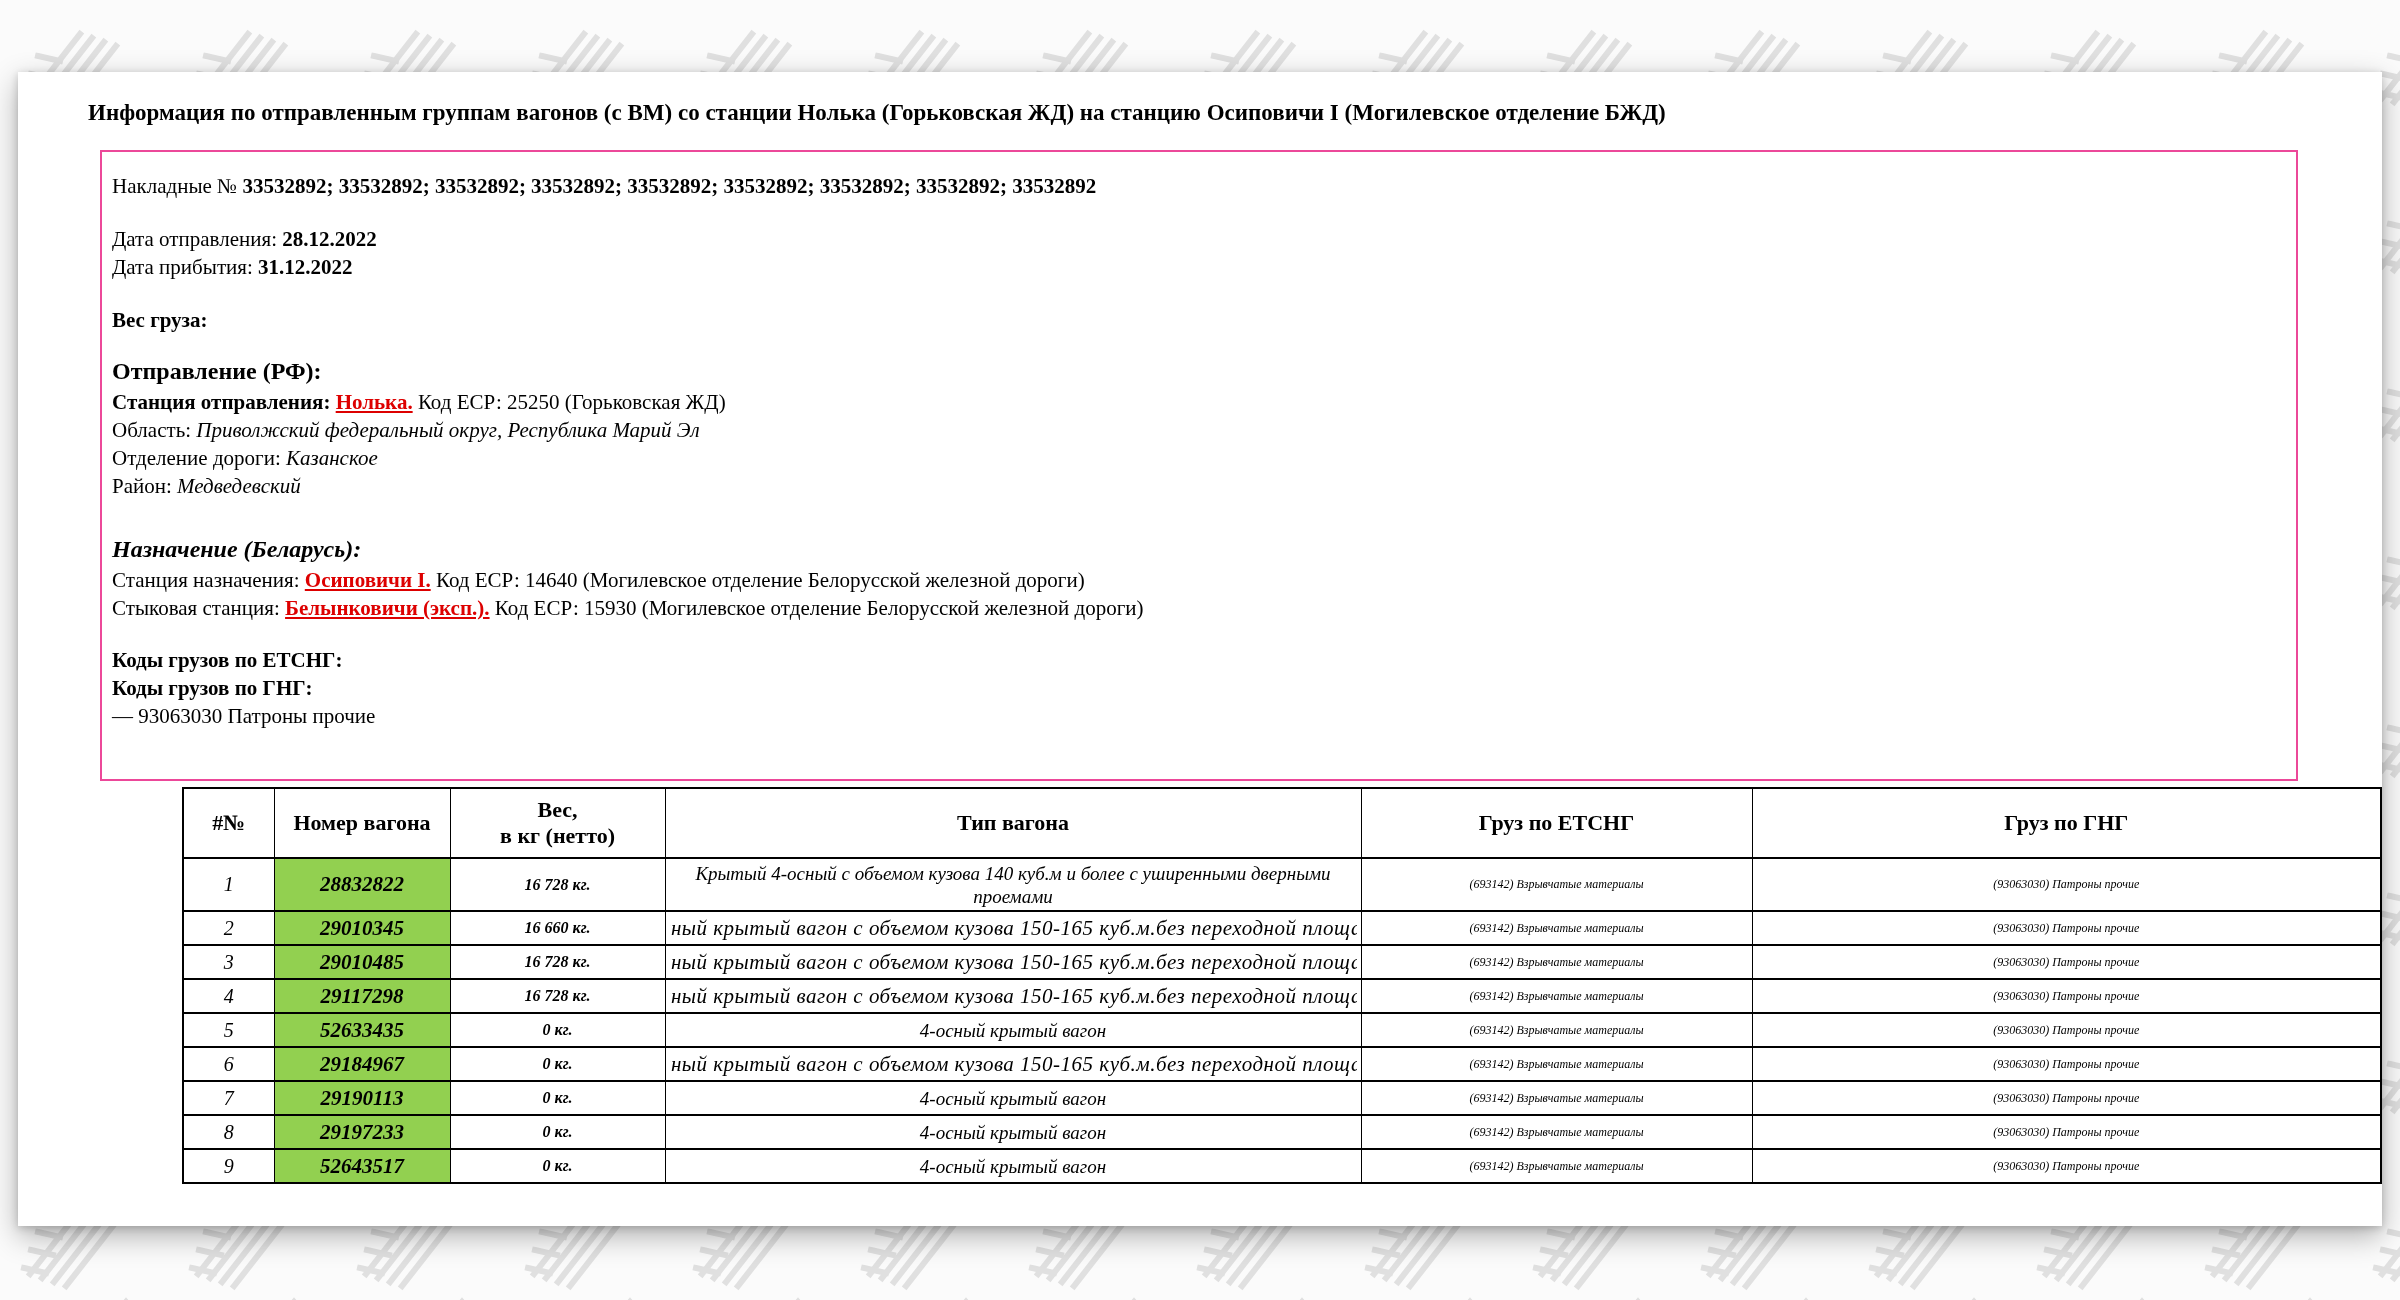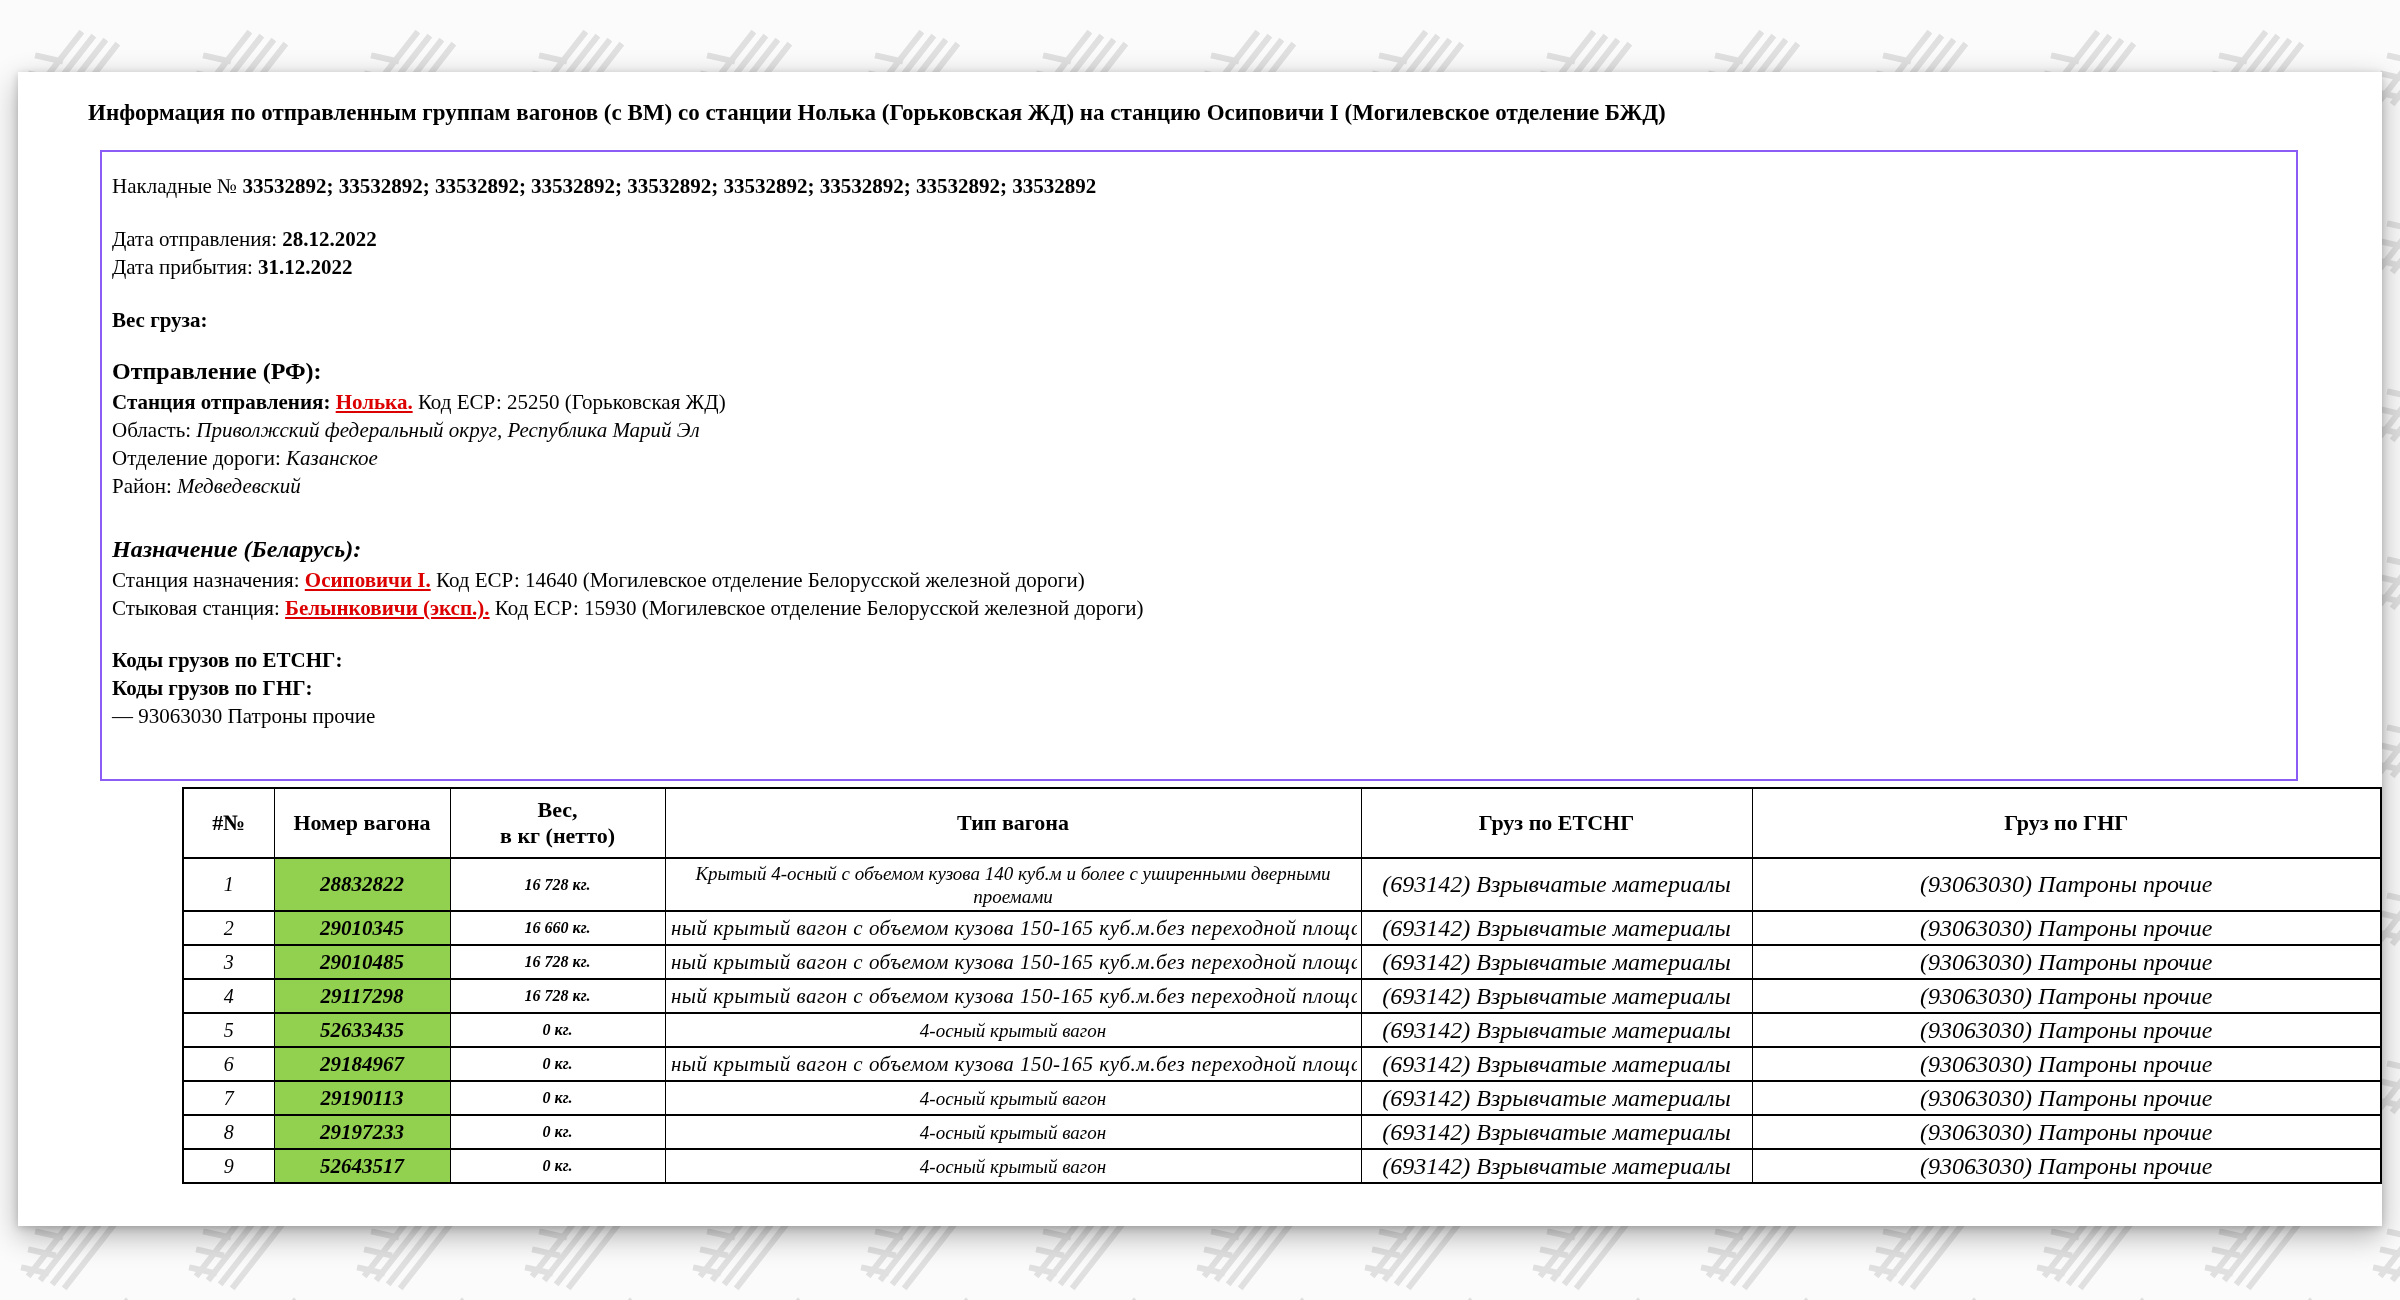--- a/index.html
+++ b/index.html
@@ -14,21 +14,21 @@
     position:absolute;left:18px;top:72px;width:2364px;height:1154px;
     background:#ffffff;z-index:1;
     box-shadow:0 10px 28px rgba(0,0,0,.30), 0 2px 8px rgba(0,0,0,.18);
   }
   .doc-title{
     margin-top:26px;font-weight:bold;font-size:23px;line-height:30px;
     padding:0 70px;
   }
   .content{margin-left:82px;width:2198px;}
   .info-box{
-    box-sizing:border-box;border:2px solid #8b5cf6;margin-top:22px;height:631px;
+    box-sizing:border-box;border:2px solid #ec4899;margin-top:22px;height:631px;
     padding:20px 22px 0 10px;overflow:hidden;font-size:21px;
   }
   .line{margin:0;line-height:28px;}
   .gap{margin-top:25px;}
   .gap-sm{margin-top:16px;}
   .gap-md{margin-top:24px;}
   .heading{margin:20px 0 0 0;font-size:24px;line-height:34px;font-weight:bold;}
   .b{font-weight:bold;}
   .i{font-style:italic;}
   .station-link{
@@ -45,21 +45,21 @@
     text-align:center;vertical-align:middle;padding:0 4px;overflow:hidden;
   }
   table.wagons thead tr{height:70px;}
   table.wagons th{font-weight:bold;font-size:22px;line-height:26px;}
   table.wagons tbody tr{height:34px;}
   table.wagons tbody tr:first-child{height:53px;}
   td.td-num{font-style:italic;font-size:20px;}
   td.td-wagon{background:var(--wagon-green,#92d050);font-weight:bold;font-style:italic;font-size:21px;}
   td.td-weight{font-style:italic;font-size:16px;font-weight:bold;}
   td.td-type{font-style:italic;font-size:19px;line-height:23px;}
-  td.td-etsng, td.td-gng{font-style:italic;font-size:24px;}
+  td.td-etsng, td.td-gng{font-style:italic;font-size:12px;}
   .clipwrap{display:flex;justify-content:center;overflow:hidden;width:100%;}
   .clipwrap .nowrap{white-space:nowrap;flex:0 0 auto;font-size:21px;letter-spacing:.5px;}
 </style>
 </head>
 <body>
 
 <svg class="bg-pattern" width="2400" height="1300" xmlns="http://www.w3.org/2000/svg">
   <defs>
     <pattern id="wm" width="168" height="168" patternUnits="userSpaceOnUse">
       <g fill="none" stroke="#e0e0e0" stroke-width="6" stroke-linecap="square">

